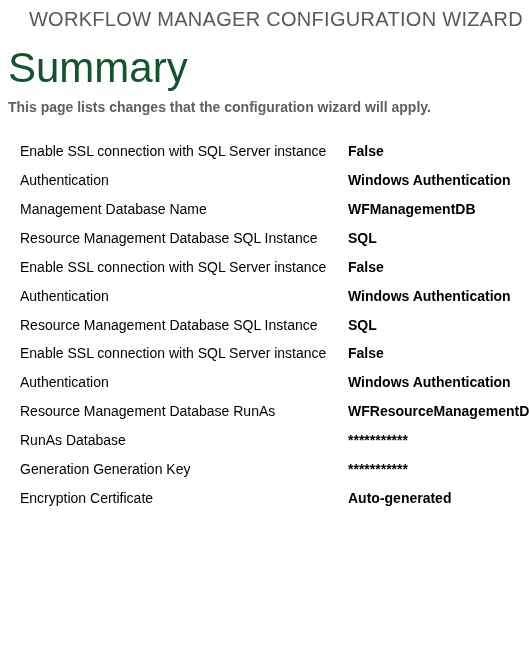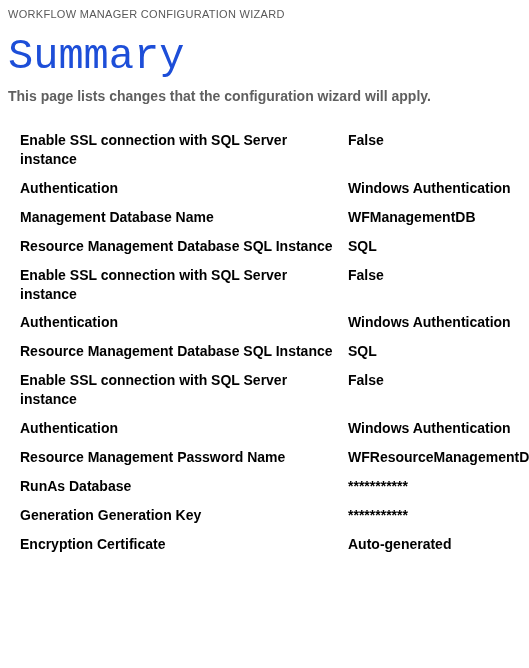--- a/index.html
+++ b/index.html
@@ -4,34 +4,34 @@
   <style>
     * { box-sizing: border-box; margin: 0; padding: 0; }
     body {
       font-family: "Segoe UI", "Segoe UI Light", "Helvetica Neue", Arial, sans-serif;
       background: #fff;
       color: #333;
       width: 529px;
       padding: 8px 6px 8px 6px;
     }
     .wizard-header {
-      font-size: 11px;
+      font-size: 20px;
       letter-spacing: 0.3px;
       color: #595959;
       font-weight: 400;
       margin: 0 0 14px 2px;
       text-transform: uppercase;
+      text-align: right;
     }
     .summary-title {
       font-size: 42px;
       font-weight: 200;
-      color: #1d4ed8;
+      color: #14532d;
       margin: 0 0 8px 2px;
       line-height: 1.1;
-      font-family: Liberation Mono, monospace;
     }
     .summary-desc {
       font-size: 14px;
       color: #5f5f5f;
       margin: 0 0 22px 2px;
       font-weight: 700;
     }
     .settings-table {
       width: 100%;
       border-collapse: collapse;
@@ -40,21 +40,21 @@
     .settings-table col.label-col { width: 342px; }
     .settings-table col.value-col { width: auto; }
     .settings-table td {
       padding: 5px 2px 5px 14px;
       font-size: 14px;
       vertical-align: top;
       color: #000;
       line-height: 1.35;
     }
     .settings-table td.label-cell {
-      font-weight: 700;
+      font-weight: 400;
     }
     .settings-table td.value-cell {
       font-weight: 700;
       padding-left: 0;
       white-space: nowrap;
     }
   </style>
 </head>
 <body>
 
@@ -100,21 +100,21 @@
       </tr>
       <tr>
         <td class="label-cell">Enable SSL connection with SQL Server instance</td>
         <td class="value-cell">False</td>
       </tr>
       <tr>
         <td class="label-cell">Authentication</td>
         <td class="value-cell">Windows Authentication</td>
       </tr>
       <tr>
-        <td class="label-cell">Resource Management Password Name</td>
+        <td class="label-cell">Resource Management Database RunAs</td>
         <td class="value-cell">WFResourceManagementDB</td>
       </tr>
       <tr>
         <td class="label-cell">RunAs Database</td>
         <td class="value-cell">***********</td>
       </tr>
       <tr>
         <td class="label-cell">Generation Generation Key</td>
         <td class="value-cell">***********</td>
       </tr>

